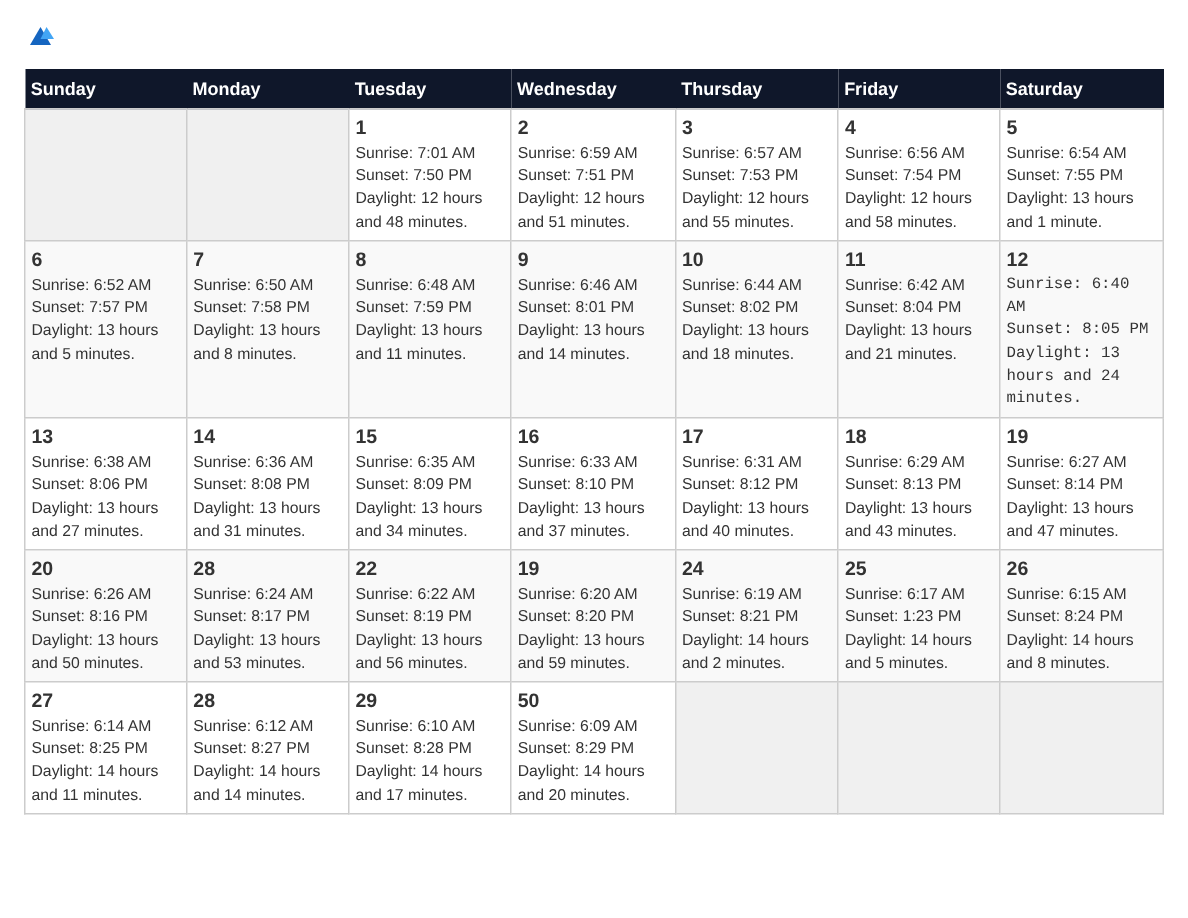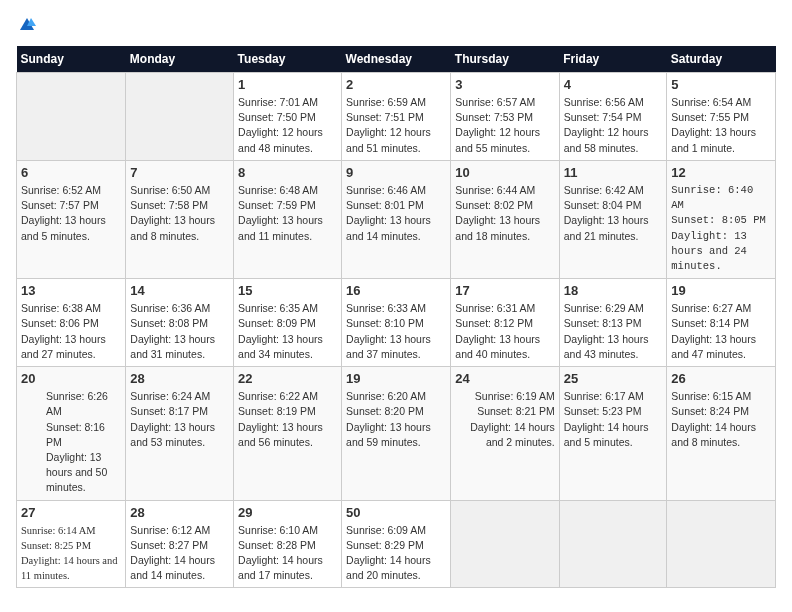--- a/index.html
+++ b/index.html
@@ -237,21 +237,21 @@
         <td>
           <div class="day-number">19</div>
           <div class="day-info" style="white-space: pre-line;">Sunrise: 6:27 AM
 Sunset: 8:14 PM
 Daylight: 13 hours and 47 minutes.</div>
         </td>
       </tr>
       <tr>
         <td>
           <div class="day-number">20</div>
-          <div class="day-info" style="white-space: pre-line; margin-left: 25px;">Sunrise: 6:26 AM
+          <div class="day-info" style="white-space: pre-line;">Sunrise: 6:26 AM
 Sunset: 8:16 PM
 Daylight: 13 hours and 50 minutes.</div>
         </td>
         <td>
           <div class="day-number">28</div>
           <div class="day-info" style="white-space: pre-line;">Sunrise: 6:24 AM
 Sunset: 8:17 PM
 Daylight: 13 hours and 53 minutes.</div>
         </td>
         <td>
@@ -261,41 +261,41 @@
 Daylight: 13 hours and 56 minutes.</div>
         </td>
         <td>
           <div class="day-number">19</div>
           <div class="day-info" style="white-space: pre-line;">Sunrise: 6:20 AM
 Sunset: 8:20 PM
 Daylight: 13 hours and 59 minutes.</div>
         </td>
         <td>
           <div class="day-number">24</div>
-          <div class="day-info" style="white-space: pre-line; text-align: right;">Sunrise: 6:19 AM
+          <div class="day-info" style="white-space: pre-line;">Sunrise: 6:19 AM
 Sunset: 8:21 PM
 Daylight: 14 hours and 2 minutes.</div>
         </td>
         <td>
           <div class="day-number">25</div>
           <div class="day-info" style="white-space: pre-line;">Sunrise: 6:17 AM
-Sunset: 5:23 PM
+Sunset: 1:23 PM
 Daylight: 14 hours and 5 minutes.</div>
         </td>
         <td>
           <div class="day-number">26</div>
           <div class="day-info" style="white-space: pre-line;">Sunrise: 6:15 AM
 Sunset: 8:24 PM
 Daylight: 14 hours and 8 minutes.</div>
         </td>
       </tr>
       <tr>
         <td>
           <div class="day-number">27</div>
-          <div class="day-info" style="white-space: pre-line; font-family: Liberation Serif, serif;">Sunrise: 6:14 AM
+          <div class="day-info" style="white-space: pre-line;">Sunrise: 6:14 AM
 Sunset: 8:25 PM
 Daylight: 14 hours and 11 minutes.</div>
         </td>
         <td>
           <div class="day-number">28</div>
           <div class="day-info" style="white-space: pre-line;">Sunrise: 6:12 AM
 Sunset: 8:27 PM
 Daylight: 14 hours and 14 minutes.</div>
         </td>
         <td>

